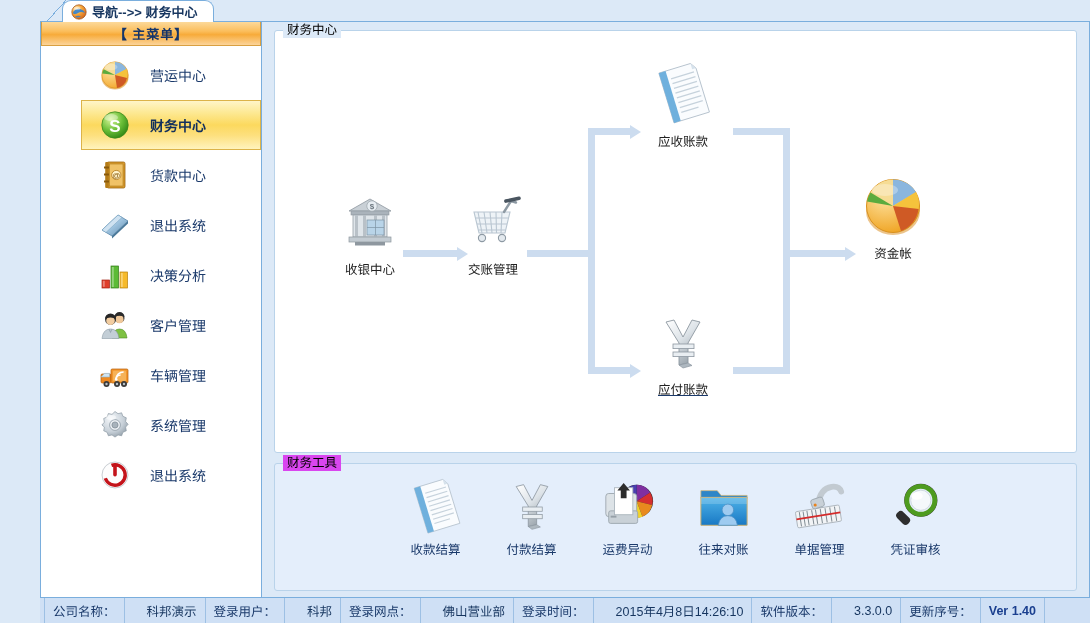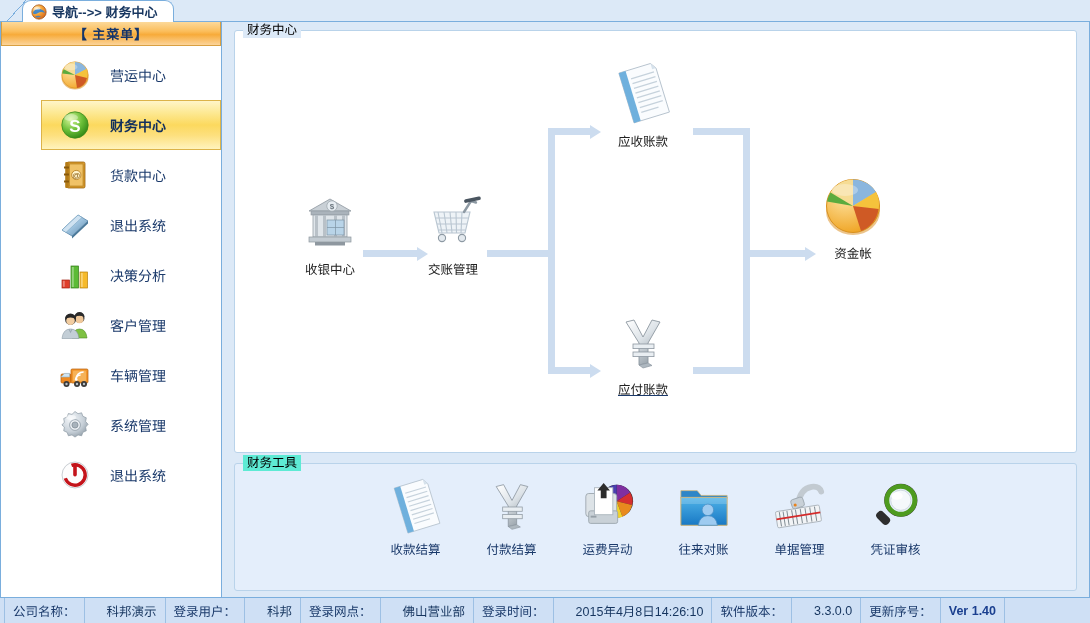--- a/index.html
+++ b/index.html
@@ -5,21 +5,21 @@
   html,body{margin:0;padding:0;}
   body{
     width:1090px;height:623px;
     background:#dce9f7;
     font-family:"Liberation Sans","DejaVu Sans",sans-serif;
     font-size:13px;
     color:#1b3a6b;
     overflow:hidden;
     position:relative;
   }
-  .app{position:absolute;inset:0;display:flex;flex-direction:column;}
+  .app{position:absolute;inset:0;display:flex;flex-direction:column;padding-left:40px;}
 
   
   .tabstrip{
     height:22px;
     background:#dce9f7;
     position:relative;
     flex:0 0 22px;
   }
   .tab{
     position:absolute;left:22px;top:0;height:22px;width:152px;
@@ -99,21 +99,21 @@
   }
   .group > .gtitle{
     position:absolute;top:-9px;left:8px;
     background:#dce9f7;
     padding:0 4px;
     font-size:12.5px;color:#000000;
     line-height:16px;
   }
   .group.flow{flex:0 0 423px;height:423px;background:#ffffff;margin-bottom:10px;}
   .group.tools{flex:1 1 auto;background:#e4eefb;}
-  .group.tools > .gtitle{background:#5eead4;}
+  .group.tools > .gtitle{background:#d946ef;}
 
   
   .flowarea{position:absolute;inset:0;}
   .node{position:absolute;text-align:center;width:110px;}
   .node .nico{height:62px;display:flex;align-items:flex-end;justify-content:center;}
   .node .nlabel{margin-top:6px;font-size:12.5px;color:#222;white-space:nowrap;}
   .conn{position:absolute;background:#ccdcef;}
   .arrowhead{
     position:absolute;width:0;height:0;
     border-top:7px solid transparent;border-bottom:7px solid transparent;

